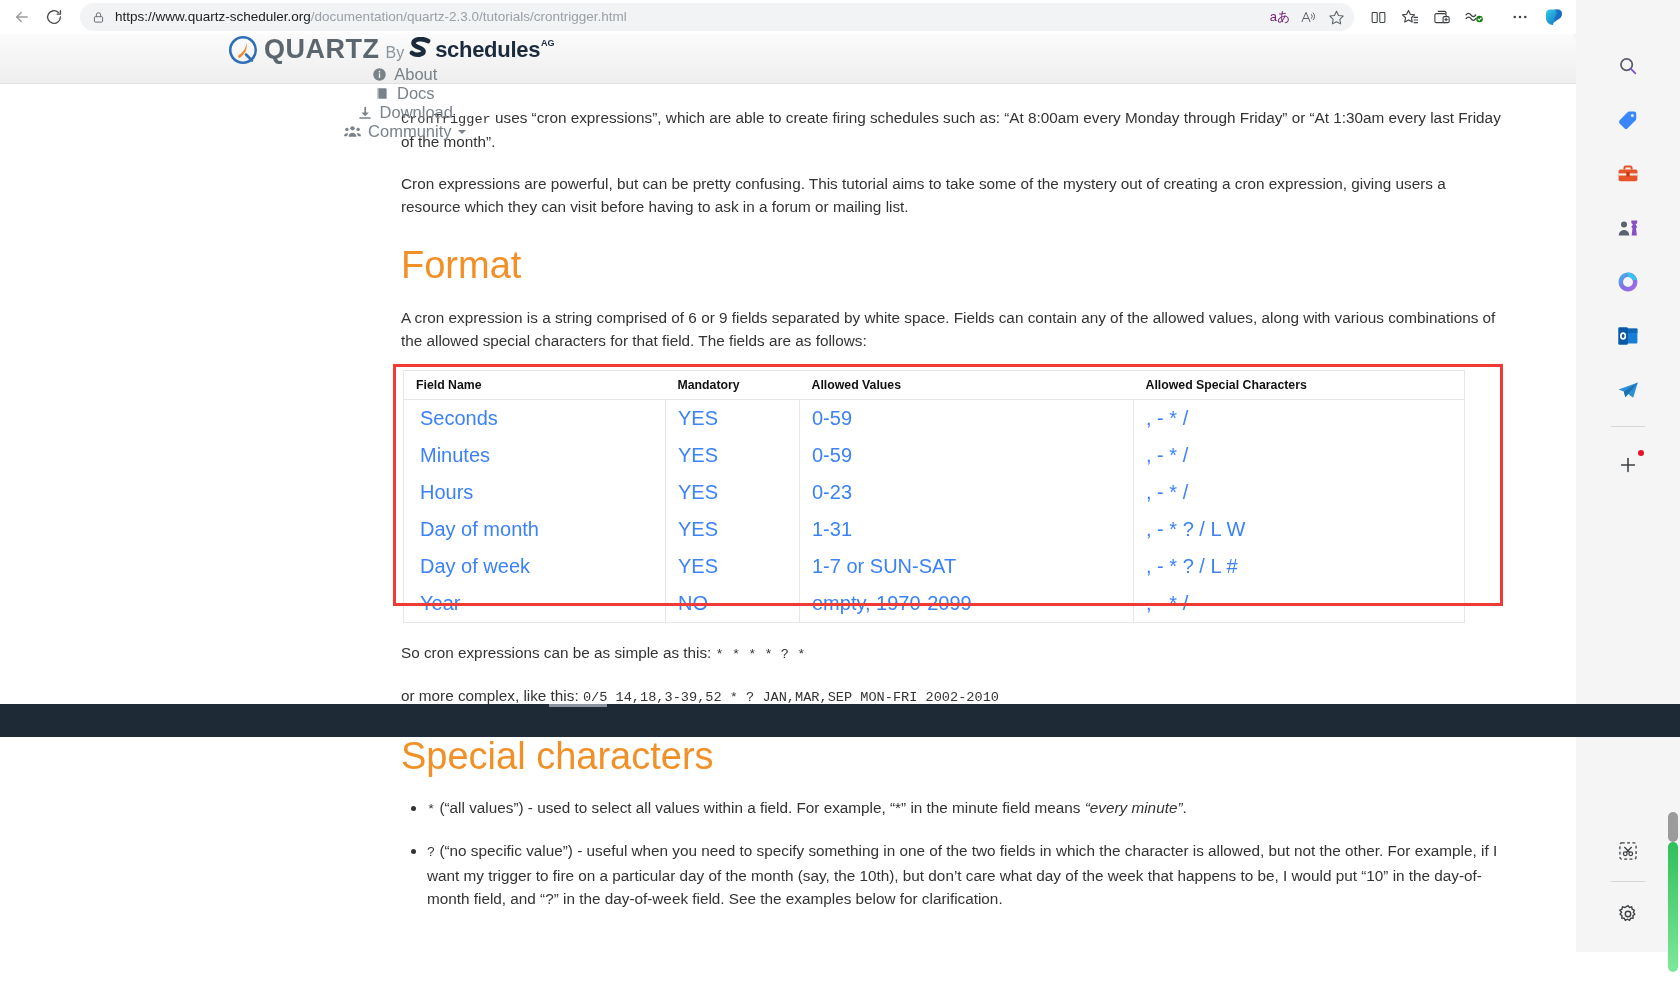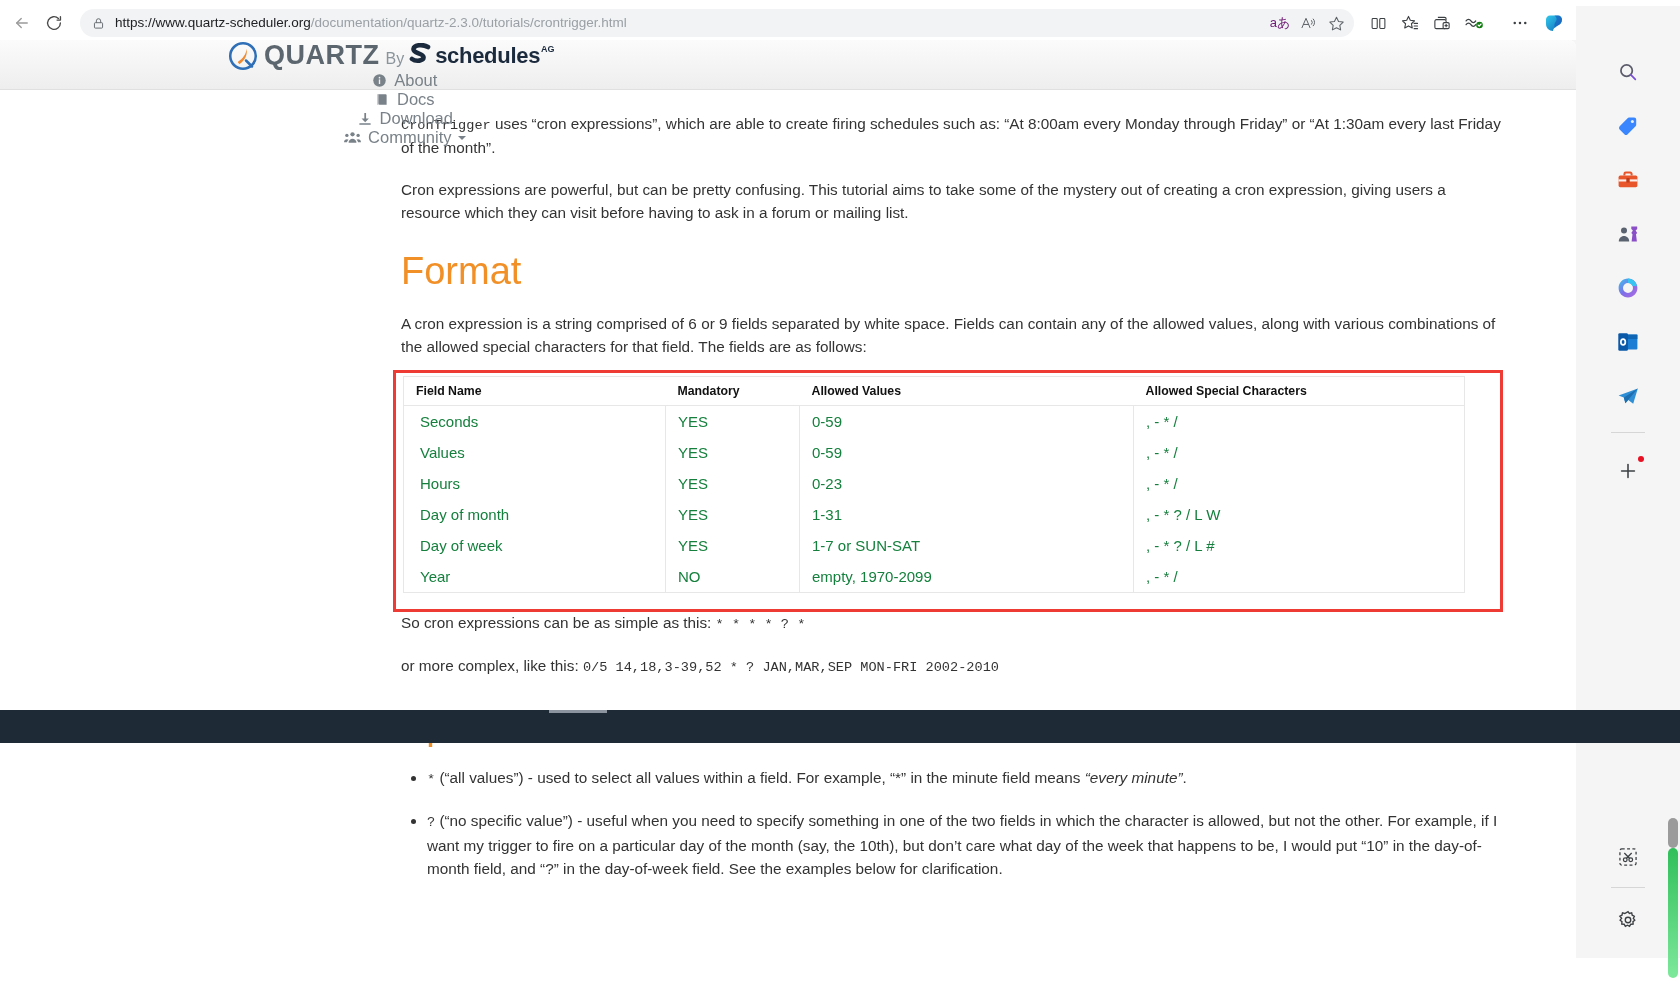--- a/index.html
+++ b/index.html
@@ -7,21 +7,21 @@
     margin: 0; padding: 0;
     width: 1680px; height: 985px;
     overflow: hidden;
     font-family: "Liberation Sans", sans-serif;
     background: #ffffff;
   }
 
   
   #browser-window {
     position: absolute;
-    left: 0; top: 6px;
+    left: 0; top: 0;
     width: 1680px; height: 737px;
     background: #f5f5f5;
   }
   #toolbar {
     position: absolute;
     left: 0; top: 0;
     width: 1576px; height: 34px;
     background: #ffffff;
     display: flex;
     align-items: center;
@@ -202,22 +202,22 @@
     font-size: 12.3px;
     font-weight: 700;
     color: #111;
     padding: 7px 0 7px 12px;
     border: none;
     border-bottom: 1px solid #e7e7e7;
     background: #fff;
     white-space: nowrap;
   }
   table.cron-table td {
-    font-size: 15px;
-    color: #15803d;
+    font-size: 20px;
+    color: #3b82f6;
     padding: 7px 0 7px 12px;
     border-left: 1px solid #e7e7e7;
     height: 30px;
     vertical-align: middle;
   }
   table.cron-table td:first-child { border-left: none; padding-left: 16px; }
   table.cron-table th:nth-child(1) { width: 262px; }
   table.cron-table th:nth-child(2) { width: 134px; }
   table.cron-table th:nth-child(3) { width: 334px; }
   #highlight-box {
@@ -506,21 +506,21 @@
               </tr>
             </thead>
             <tbody>
               <tr>
                 <td>Seconds</td>
                 <td>YES</td>
                 <td>0-59</td>
                 <td>, - * /</td>
               </tr>
               <tr>
-                <td>Values</td>
+                <td>Minutes</td>
                 <td>YES</td>
                 <td>0-59</td>
                 <td>, - * /</td>
               </tr>
               <tr>
                 <td>Hours</td>
                 <td>YES</td>
                 <td>0-23</td>
                 <td>, - * /</td>
               </tr>

